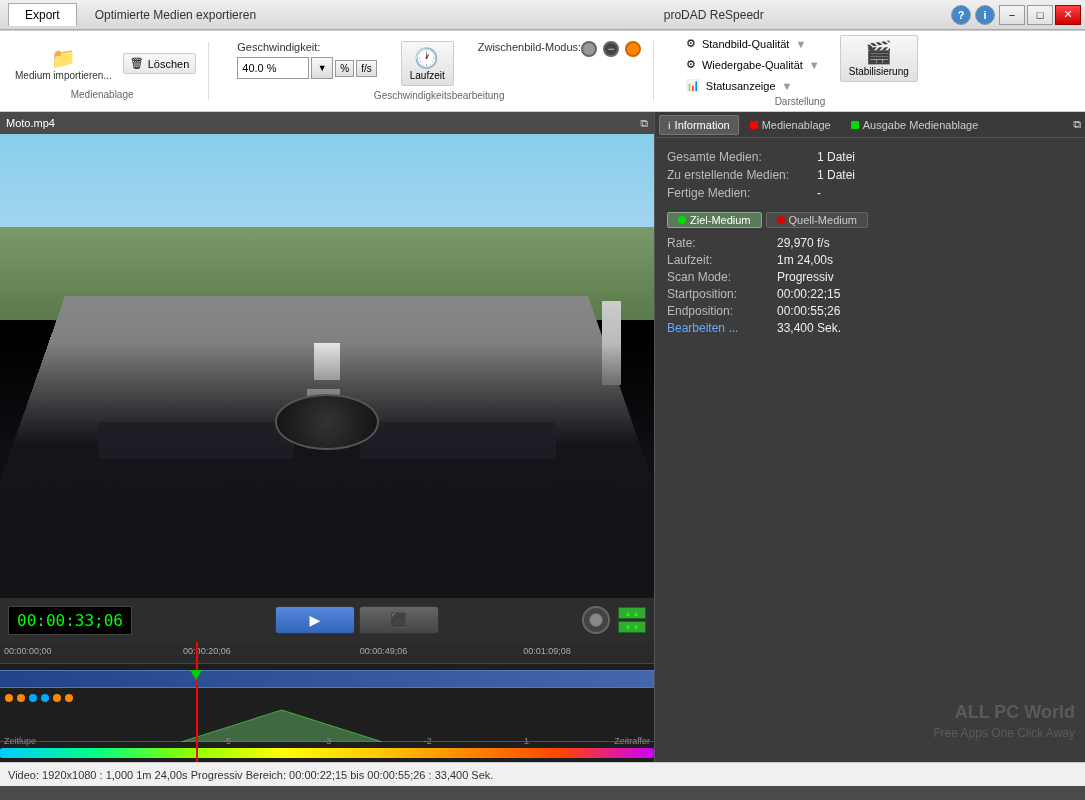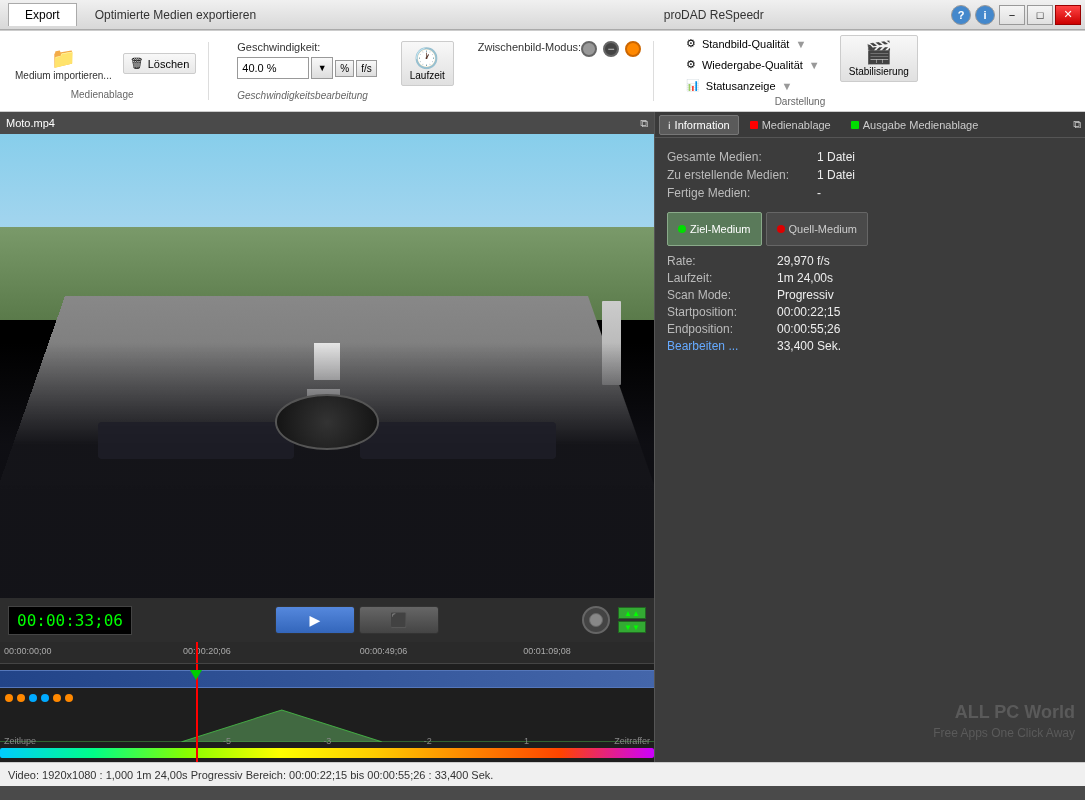--- a/index.html
+++ b/index.html
@@ -174,21 +174,21 @@
     .info-content { flex: 1; padding: 12px; color: #ddd; }
     .info-row { display: flex; margin-bottom: 4px; font-size: 12px; }
     .info-key { color: #bbb; min-width: 150px; }
     .info-val { color: #eee; }
 
     
     .medium-tabs {
       display: flex; margin-top: 12px; margin-bottom: 8px; gap: 4px;
     }
     .medium-tab {
-      display: flex; align-items: center; gap: 4px; padding: 10px 10px;
+      display: flex; align-items: center; gap: 4px; padding: 1px 10px;
       cursor: pointer; border: 1px solid #666; border-radius: 2px;
       font-size: 11px; color: #ccc; background: #4a4a4a;
     }
     .medium-tab.active { background: #5a7a5a; border-color: #8aaa8a; color: #fff; }
     .medium-tab .dot-green { width: 8px; height: 8px; background: #0d0; border-radius: 50%; display: inline-block; }
     .medium-tab .dot-red { width: 8px; height: 8px; background: #d00; border-radius: 50%; display: inline-block; }
 
     .detail-row { display: flex; margin-bottom: 3px; font-size: 12px; }
     .detail-key { color: #bbb; min-width: 110px; }
     .detail-val { color: #eee; }
@@ -278,21 +278,21 @@
           <div class="zwischenbild-label">Zwischenbild-Modus:</div>
           <div class="radio-group">
             <div class="radio-dot gray"></div>
             <div class="radio-dot" style="background:#444;border-color:#666;">
               <span style="color:#ccc;font-size:12px;line-height:1;">−</span>
             </div>
             <div class="radio-dot orange"></div>
           </div>
         </div>
       </div>
-      <div style="font-size:10px;color:#666;font-style:italic;">Geschwindigkeitsbearbeitung</div>
+      <div style="font-size:10px;color:#666;text-align:center;">Geschwindigkeitsbearbeitung</div>
     </div>
 
     <div style="display:flex;flex-direction:column;gap:2px;padding: 0 12px;">
       <div style="display:flex;gap:16px;align-items:flex-start;">
         <div style="display:flex;flex-direction:column;gap:4px;">
           <div class="darst-item">
             <span>⚙</span>
             <span>Standbild-Qualität</span>
             <span style="color:#999;">▼</span>
           </div>

